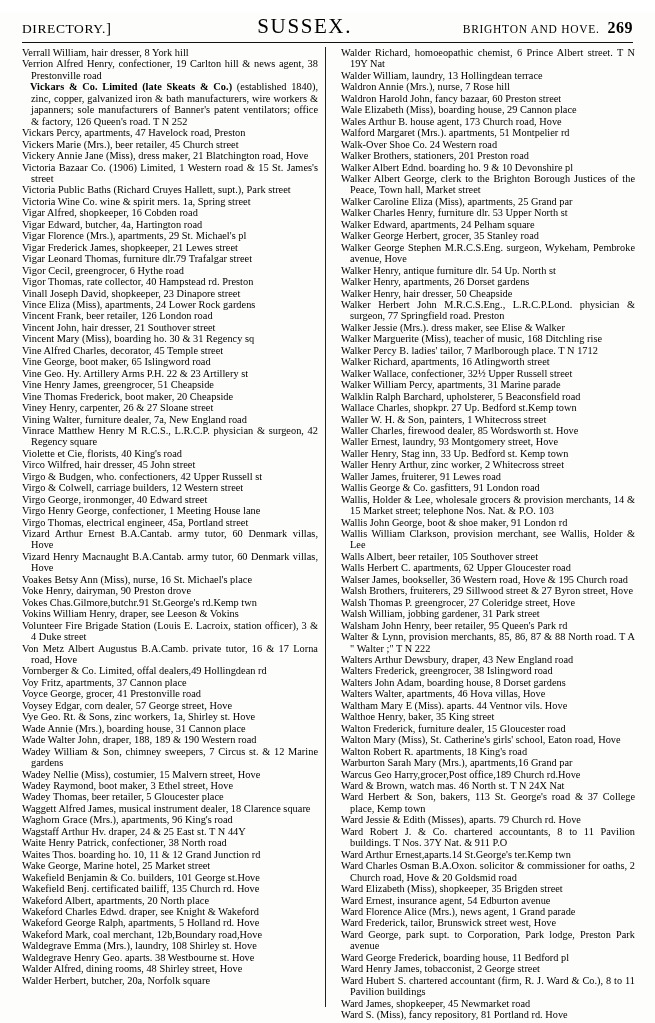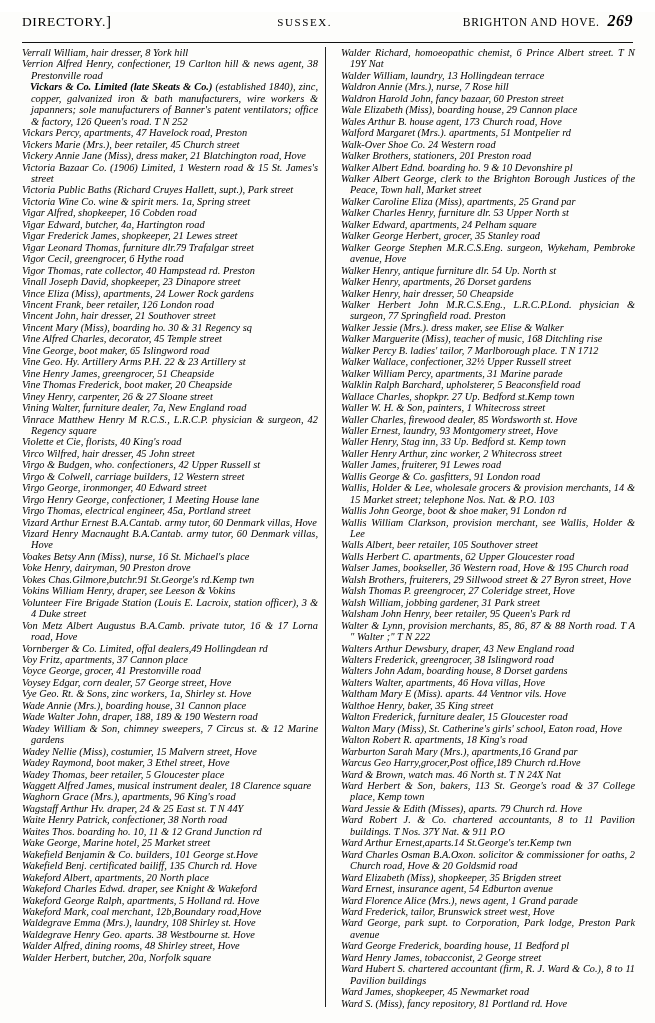--- a/index.html
+++ b/index.html
@@ -23,21 +23,21 @@
     padding: 0;
   }
 
   
   .header {
     position: relative;
     height: 30px;
     margin: 12px 22px 0 22px;
     border-bottom: 1.6px solid #111;
     display: flex;
-    align-items: flex-start;
+    align-items: center;
   }
   .header-inner {
     display: flex;
     align-items: baseline;
     width: 100%;
     padding-bottom: 2px;
   }
   .hdr-left {
     font-size: 13.5px;
     letter-spacing: 0.6px;
@@ -45,45 +45,43 @@
     white-space: nowrap;
     position: relative;
     padding-right: 3px;
   }
   .hdr-left .bracket {
     font-size: 15px;
   }
   .hdr-center {
     flex: 1;
     text-align: center;
-    font-size: 11px;
+    font-size: 21px;
     letter-spacing: 1.6px;
     transform: translateX(16px);
   }
   .hdr-right {
     font-size: 11.5px;
     letter-spacing: 0.7px;
     white-space: nowrap;
     padding-right: 8px;
   }
   .hdr-pageno {
     font-size: 16px;
     font-weight: bold;
     letter-spacing: 0.5px;
     white-space: nowrap;
-    font-style: italic;
   }
 
   
   .columns {
     position: relative;
     display: flex;
     margin: 4px 20px 0 22px;
     height: 960px;
-    font-style: italic;
   }
   .col {
     box-sizing: border-box;
   }
   .col-left {
     width: 303px;
     padding-right: 7px;
   }
   .col-right {
     width: 310px;
@@ -128,20 +126,21 @@
         <p class="entry">Verrion Alfred Henry, confectioner, 19 Carlton hill &amp; news agent, 38 Prestonville road</p>
         <p class="entry"><span class="b">Vickars &amp; Co. Limited (late Skeats &amp; Co.)</span><span> (established 1840), zinc, copper, galvanized iron &amp; bath manufacturers, wire workers &amp; japanners; sole manufacturers of Banner's patent ventilators; office &amp; factory, 126 Queen's road.  T N 252</span></p>
         <p class="entry">Vickars Percy, apartments, 47 Havelock road, Preston</p>
         <p class="entry">Vickers Marie (Mrs.), beer retailer, 45 Church street</p>
         <p class="entry">Vickery Annie Jane (Miss), dress maker, 21 Blatchington road, Hove</p>
         <p class="entry">Victoria Bazaar Co. (1906) Limited, 1 Western road &amp; 15 St. James's street</p>
         <p class="entry">Victoria Public Baths (Richard Cruyes Hallett, supt.), Park street</p>
         <p class="entry">Victoria Wine Co. wine &amp; spirit mers. 1a, Spring street</p>
         <p class="entry">Vigar Alfred, shopkeeper, 16 Cobden road</p>
         <p class="entry">Vigar Edward, butcher, 4a, Hartington road</p>
+        <p class="entry">Vigar Florence (Mrs.), apartments, 29 St. Michael's pl</p>
         <p class="entry">Vigar Frederick James, shopkeeper, 21 Lewes street</p>
         <p class="entry">Vigar Leonard Thomas, furniture dlr.79 Trafalgar street</p>
         <p class="entry">Vigor Cecil, greengrocer, 6 Hythe road</p>
         <p class="entry">Vigor Thomas, rate collector, 40 Hampstead rd. Preston</p>
         <p class="entry">Vinall Joseph David, shopkeeper, 23 Dinapore street</p>
         <p class="entry">Vince Eliza (Miss), apartments, 24 Lower Rock gardens</p>
         <p class="entry">Vincent Frank, beer retailer, 126 London road</p>
         <p class="entry">Vincent John, hair dresser, 21 Southover street</p>
         <p class="entry">Vincent Mary (Miss), boarding ho. 30 &amp; 31 Regency sq</p>
         <p class="entry">Vine Alfred Charles, decorator, 45 Temple street</p>
@@ -212,20 +211,21 @@
         <p class="entry">Walker Edward, apartments, 24 Pelham square</p>
         <p class="entry">Walker George Herbert, grocer, 35 Stanley road</p>
         <p class="entry">Walker George Stephen M.R.C.S.Eng. surgeon, Wykeham, Pembroke avenue, Hove</p>
         <p class="entry">Walker Henry, antique furniture dlr. 54 Up. North st</p>
         <p class="entry">Walker Henry, apartments, 26 Dorset gardens</p>
         <p class="entry">Walker Henry, hair dresser, 50 Cheapside</p>
         <p class="entry">Walker Herbert John M.R.C.S.Eng., L.R.C.P.Lond. physician &amp; surgeon, 77 Springfield road. Preston</p>
         <p class="entry">Walker Jessie (Mrs.). dress maker, see Elise &amp; Walker</p>
         <p class="entry">Walker Marguerite (Miss), teacher of music, 168 Ditchling rise</p>
         <p class="entry">Walker Percy B. ladies' tailor, 7 Marlborough place. T N 1712</p>
+        <p class="entry">Walker Richard, apartments, 16 Atlingworth street</p>
         <p class="entry">Walker Wallace, confectioner, 32½ Upper Russell street</p>
         <p class="entry">Walker William Percy, apartments, 31 Marine parade</p>
         <p class="entry">Walklin Ralph Barchard, upholsterer, 5 Beaconsfield road</p>
         <p class="entry">Wallace Charles, shopkpr. 27 Up. Bedford st.Kemp town</p>
         <p class="entry">Waller W. H. &amp; Son, painters, 1 Whitecross street</p>
         <p class="entry">Waller Charles, firewood dealer, 85 Wordsworth st. Hove</p>
         <p class="entry">Waller Ernest, laundry, 93 Montgomery street, Hove</p>
         <p class="entry">Waller Henry, Stag inn, 33 Up. Bedford st. Kemp town</p>
         <p class="entry">Waller Henry Arthur, zinc worker, 2 Whitecross street</p>
         <p class="entry">Waller James, fruiterer, 91 Lewes road</p>

